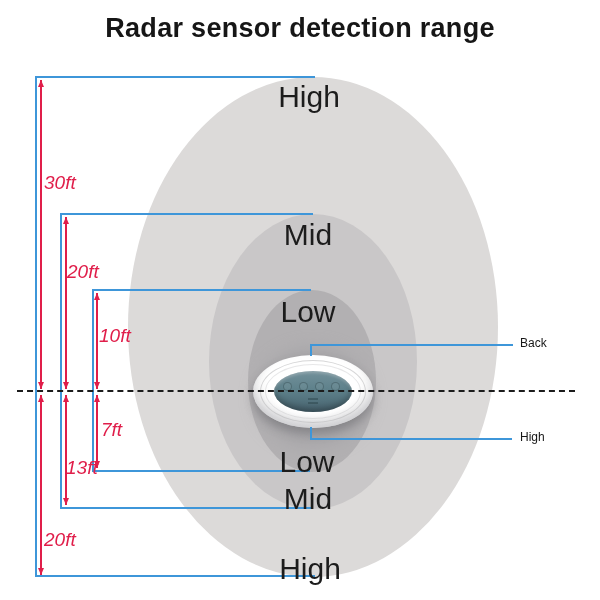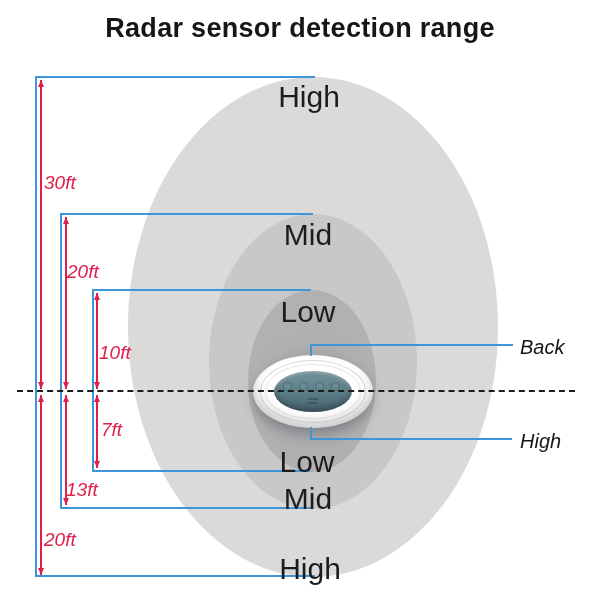--- a/index.html
+++ b/index.html
@@ -33,21 +33,21 @@
   .vl{position:absolute;width:2px;background:var(--blue);z-index:6;}
   
   .arr{position:absolute;width:2px;background:var(--red);z-index:6;}
   .arr::before,.arr::after{content:"";position:absolute;left:-2px;width:0;height:0;
     border-left:3px solid transparent;border-right:3px solid transparent;}
   .arr::before{top:0;border-bottom:7px solid var(--red);}
   .arr::after{bottom:0;border-top:7px solid var(--red);}
   
   .zl{position:absolute;transform:translateX(-50%);font-size:30px;color:#1c1c1c;z-index:8;white-space:nowrap;}
   .ml{position:absolute;font-size:19px;color:var(--red);z-index:8;white-space:nowrap;font-style:italic;}
-  .cl{position:absolute;font-size:20px;color:var(--ink);z-index:8;white-space:nowrap;font-style:italic;}
+  .cl{position:absolute;font-size:12px;color:var(--ink);z-index:8;white-space:nowrap;}
   .baseline{position:absolute;left:17px;top:390px;width:558px;height:0;
     border-top:2px dashed #1c1c1c;z-index:7;}
 </style>
 </head>
 <body>
 
 <div id="canvas">
 
   <div class="ttl">Radar sensor detection range</div>
 
@@ -89,23 +89,23 @@
 
   <div class="arr" style="left:40px;top:80px;height:309px"></div>
   <div class="arr" style="left:65px;top:217px;height:172px"></div>
   <div class="arr" style="left:96px;top:293px;height:96px"></div>
   <div class="arr" style="left:96px;top:395px;height:73px"></div>
   <div class="arr" style="left:65px;top:395px;height:110px"></div>
   <div class="arr" style="left:40px;top:395px;height:180px"></div>
 
   <div class="ml" style="left:44px;top:172px">30ft</div>
   <div class="ml" style="left:67px;top:261px">20ft</div>
-  <div class="ml" style="left:99px;top:342px">10ft</div>
+  <div class="ml" style="left:99px;top:325px">10ft</div>
   <div class="ml" style="left:101px;top:419px">7ft</div>
-  <div class="ml" style="left:66px;top:479px">13ft</div>
+  <div class="ml" style="left:66px;top:457px">13ft</div>
   <div class="ml" style="left:44px;top:529px">20ft</div>
 
   <div class="zl" style="left:309px;top:80px">High</div>
   <div class="zl" style="left:308px;top:218px">Mid</div>
   <div class="zl" style="left:308px;top:295px">Low</div>
   <div class="zl" style="left:307px;top:445px">Low</div>
   <div class="zl" style="left:308px;top:482px">Mid</div>
   <div class="zl" style="left:310px;top:552px">High</div>
 
   <div class="cl" style="left:520px;top:336px">Back</div>

